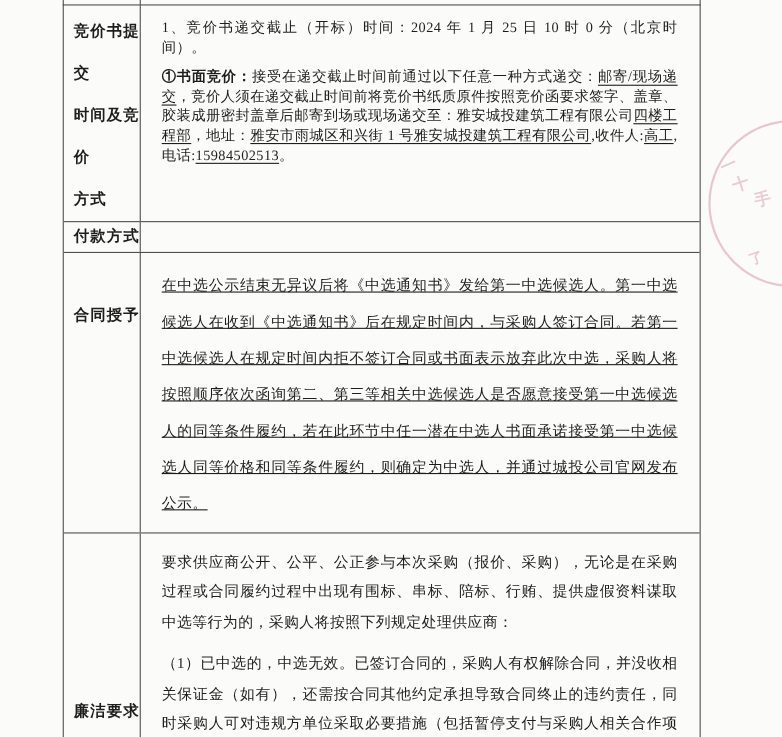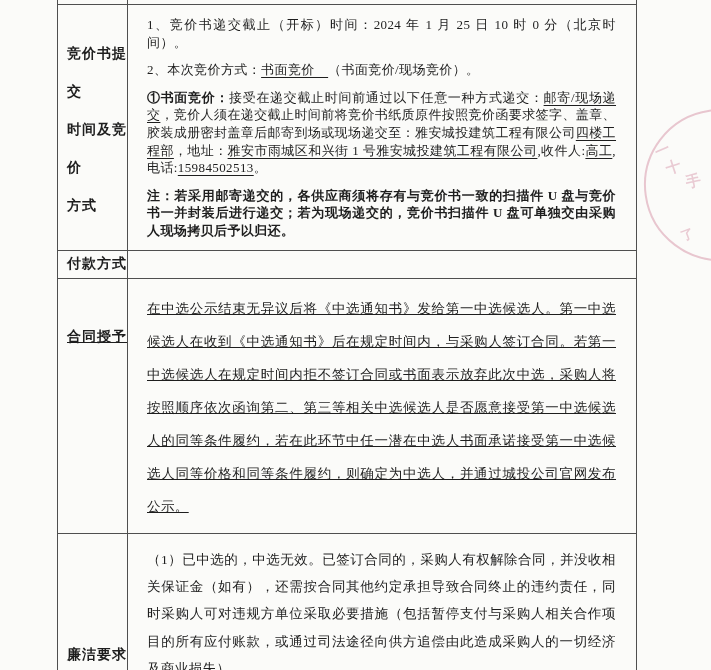--- a/index.html
+++ b/index.html
@@ -41,21 +41,21 @@
   .trow-bid-submission .lcell{justify-content:center;padding-top:6px;}
   .trow-bid-submission .labline{line-height:38px;}
   .trow-bid-submission .ccell{font-size:13px;line-height:17.6px;padding-top:1px;}
 
   .trow-payment{min-height:28px;}
   .trow-payment .labline{line-height:26px;}
   .trow-payment .ccell{font-size:13.5px;font-weight:bold;line-height:26px;}
 
   .trow-contract-award{min-height:208px;}
   .trow-contract-award .lcell{justify-content:flex-start;padding-top:46px;}
-  .trow-contract-award .labline{line-height:24px;text-decoration:underline;}
+  .trow-contract-award .labline{line-height:24px;}
   .trow-contract-award .ccell{font-size:13.5px;line-height:33px;padding-top:3px;text-decoration:underline;}
 
   .trow-integrity{min-height:243px;}
   .trow-integrity .labline{line-height:24px;}
   .trow-integrity .ccell{font-size:13.5px;line-height:27.4px;padding-top:2px;}
 
   
   .stub{position:absolute;top:0;width:1px;height:5px;background:var(--border);}
   .stub-a{left:57px;} .stub-b{left:127px;} .stub-c{left:636px;}
 
@@ -86,43 +86,42 @@
 
   <div class="doc-table">
       <div class="trow trow-bid-submission">
         <div class="lcell">
           <div class="labline">竞价书提交</div>
           <div class="labline">时间及竞价</div>
           <div class="labline">方式</div>
         </div>
         <div class="ccell">
           <p class="para"><span class="">1、竞价书递交截止（开标）时间：2024 年 1 月 25 日 10 时 0 分（北京时间）。</span></p>
-          <p class="para"><span class="">2、本次竞价方式：</span><span class="u">书面竞价　</span><span class="">（书面竞价/现场竞价）。</span></p>
           <p class="para"><span class="b ">①书面竞价：</span><span class="">接受在递交截止时间前通过以下任意一种方式递交：</span><span class="u">邮寄/现场递交</span><span class="">，竞价人须在递交截止时间前将竞价书纸质原件按照竞价函要求签字、盖章、胶装成册密封盖章后邮寄到场或现场递交至：雅安城投建筑工程有限公司</span><span class="u">四楼工程部</span><span class="">，地址：</span><span class="u">雅安市雨城区和兴街 1 号雅安城投建筑工程有限公司</span><span class="">,收件人:</span><span class="u">高工</span><span class="">,电话:</span><span class="u">15984502513</span><span class="">。</span></p>
-          <p class="para"><span class="b ">注：若采用邮寄递交的，各供应商须将存有与竞价书一致的扫描件 U 盘与竞价书一并封装后进行递交；若为现场递交的，竞价书扫描件 U 盘可单独交由采购人现场拷贝后予以归还。</span></p>
         </div>
       </div>
       <div class="trow trow-payment">
         <div class="lcell">
           <div class="labline">付款方式</div>
         </div>
       </div>
       <div class="trow trow-contract-award">
         <div class="lcell">
           <div class="labline">合同授予</div>
         </div>
         <div class="ccell">
           <p class="para"><span class="">在中选公示结束无异议后将《中选通知书》发给第一中选候选人。第一中选候选人在收到《中选通知书》后在规定时间内，与采购人签订合同。若第一中选候选人在规定时间内拒不签订合同或书面表示放弃此次中选，采购人将按照顺序依次函询第二、第三等相关中选候选人是否愿意接受第一中选候选人的同等条件履约，若在此环节中任一潜在中选人书面承诺接受第一中选候选人同等价格和同等条件履约，则确定为中选人，并通过城投公司官网发布公示。</span></p>
         </div>
       </div>
       <div class="trow trow-integrity">
         <div class="lcell">
           <div class="labline">廉洁要求</div>
         </div>
         <div class="ccell">
+          <p class="para"><span class="">要求供应商公开、公平、公正参与本次采购（报价、采购），无论是在采购过程或合同履约过程中出现有围标、串标、陪标、行贿、提供虚假资料谋取中选等行为的，采购人将按照下列规定处理供应商：</span></p>
           <p class="para"><span class="">（1）已中选的，中选无效。已签订合同的，采购人有权解除合同，并没收相关保证金（如有），还需按合同其他约定承担导致合同终止的违约责任，同时采购人可对违规方单位采取必要措施（包括暂停支付与采购人相关合作项目的所有应付账款，或通过司法途径向供方追偿由此造成采购人的一切经济及商业损失）。</span></p>
           <p class="para"><span class="">（1）采购人有权可通过诉讼方式向违规供方主张权利。</span></p>
           <p class="para"><span class="">（3）采购人有权将违规单位列入采购人的黑名单三年。</span></p>
         </div>
       </div>
     </div>
 
   <div class="seal"></div>
   <div class="seal-glyph sg-0">一</div>
   <div class="seal-glyph sg-1">十</div>

